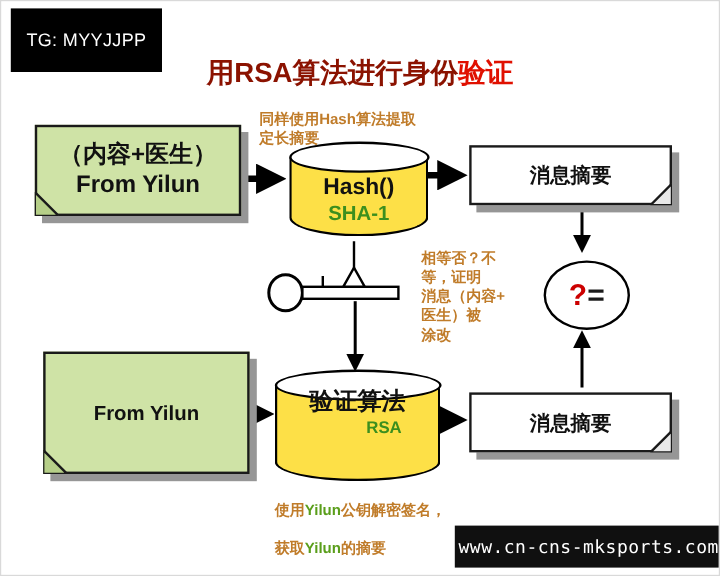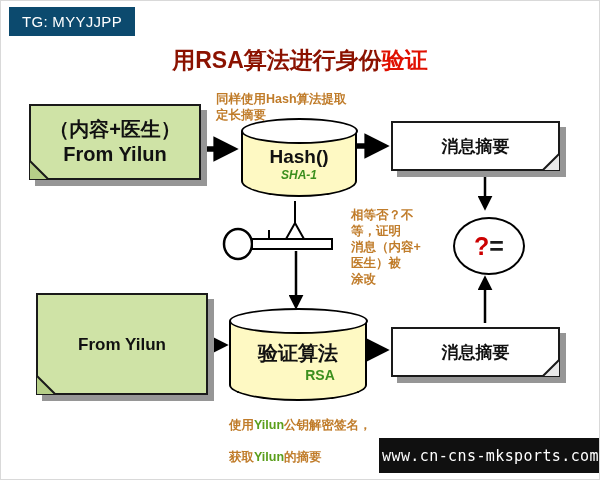--- a/index.html
+++ b/index.html
@@ -2,22 +2,22 @@
 <html><head>
 <meta charset="utf-8">
 <style>
   html,body { margin:0; padding:0; background:#fff; }
   .canvas {
     position:relative; width:600px; height:480px; background:#ffffff;
     border:1px solid #d9d9d9; box-sizing:border-box; overflow:hidden;
     font-family:"Liberation Sans","DejaVu Sans",sans-serif; color:#111;
   }
   .badge {
-    position:absolute; left:8px; top:6px; background:#0c4a6e; color:#fff;
-    font-size:15px; padding:6px 13px; z-index:4; letter-spacing:0.3px;
+    position:absolute; left:8px; top:6px; background:#000000; color:#fff;
+    font-size:15px; padding:18px 13px; z-index:4; letter-spacing:0.3px;
   }
   .title {
     position:absolute; top:44px; left:0; width:100%; text-align:center;
     font-size:23px; font-weight:bold; color:#8b1200; z-index:2;
   }
   .title .hl { color:#e01000; }
 
   .note {
     position:absolute; border:2px solid #1a1a1a; box-shadow:6px 6px 0 #969696;
     z-index:2; display:flex; flex-direction:column; justify-content:center;
@@ -27,34 +27,34 @@
   .note-white { background:#ffffff; }
   #note-source   { left:28px;  top:103px; width:168px; height:72px; font-size:20px; line-height:25px; }
   #note-digest-top    { left:390px; top:120px; width:165px; height:46px; font-size:17px; }
   #note-signature{ left:35px;  top:292px; width:168px; height:98px; font-size:17px; line-height:27px; }
   #note-digest-bottom { left:390px; top:326px; width:165px; height:46px; font-size:17px; }
   .ear { position:absolute; z-index:3; }
   .ear-bl { left:-2px; bottom:-2px; }
   .ear-br { right:-2px; bottom:-2px; }
 
   .cylinder {
-    position:absolute; z-index:2; background:#fef9c3; border:2.5px solid #000;
+    position:absolute; z-index:2; background:#fde047; border:2.5px solid #000;
     border-top:none; border-radius:0 0 50% 50% / 0 0 16px 16px; text-align:center;
   }
   .cylinder .cap {
     position:absolute; top:-13px; left:-2.5px; right:-2.5px; height:26px;
     background:#fff; border:2.5px solid #000; border-radius:50%; box-sizing:border-box;
   }
   .cyl-label { position:relative; z-index:1; font-weight:bold; }
   .cyl-sub   { position:relative; z-index:1; font-weight:bold; color:#3c8f1e; }
   #cyl-hash   { left:240px; top:130px; width:112px; height:64px; }
   #cyl-hash .cyl-label { margin-top:15px; font-size:19px; }
-  #cyl-hash .cyl-sub   { font-size:12px;font-style:italic; }
+  #cyl-hash .cyl-sub   { font-size:17px; }
   #cyl-verify { left:228px; top:320px; width:134px; height:78px; }
-  #cyl-verify .cyl-label { margin-top:19px; font-size:20px; }
+  #cyl-verify .cyl-label { font-size:20px; }
   #cyl-verify .cyl-sub   { font-size:14px;padding-left:44px; }
 
   #compare {
     position:absolute; left:452px; top:216px; width:68px; height:54px;
     border:2.5px solid #000; border-radius:50%; background:#fff; z-index:2;
     display:flex; align-items:center; justify-content:center;
     font-size:25px; font-weight:bold;
   }
   #compare .q { color:#cc0000; }
   #compare .e { color:#1a1a1a; }

